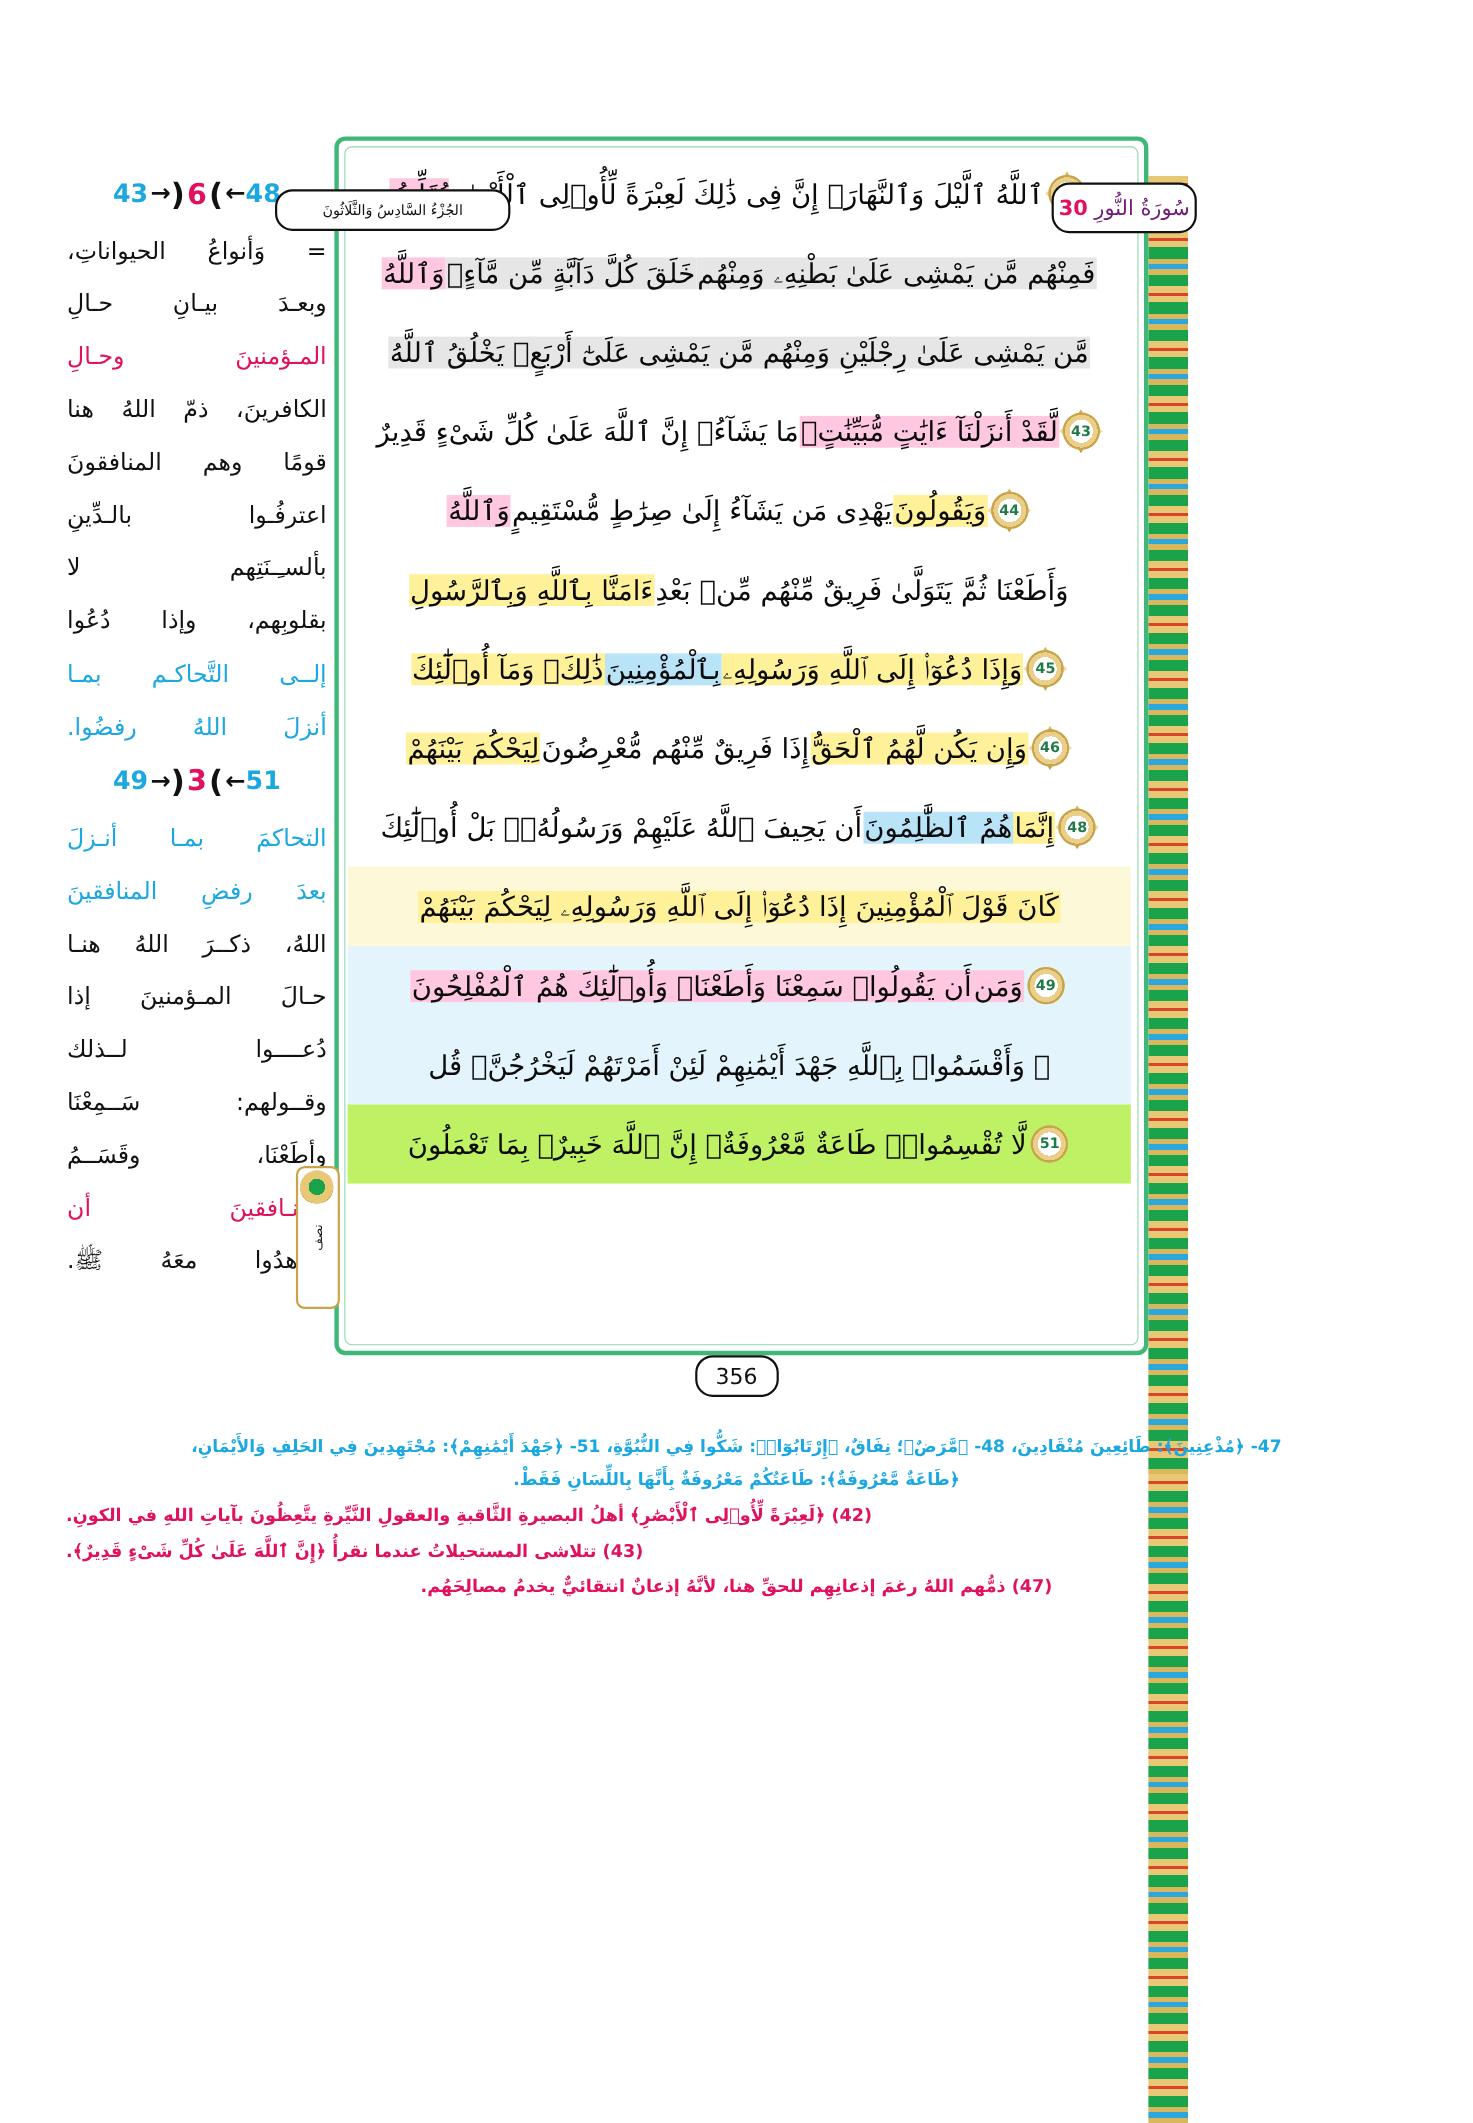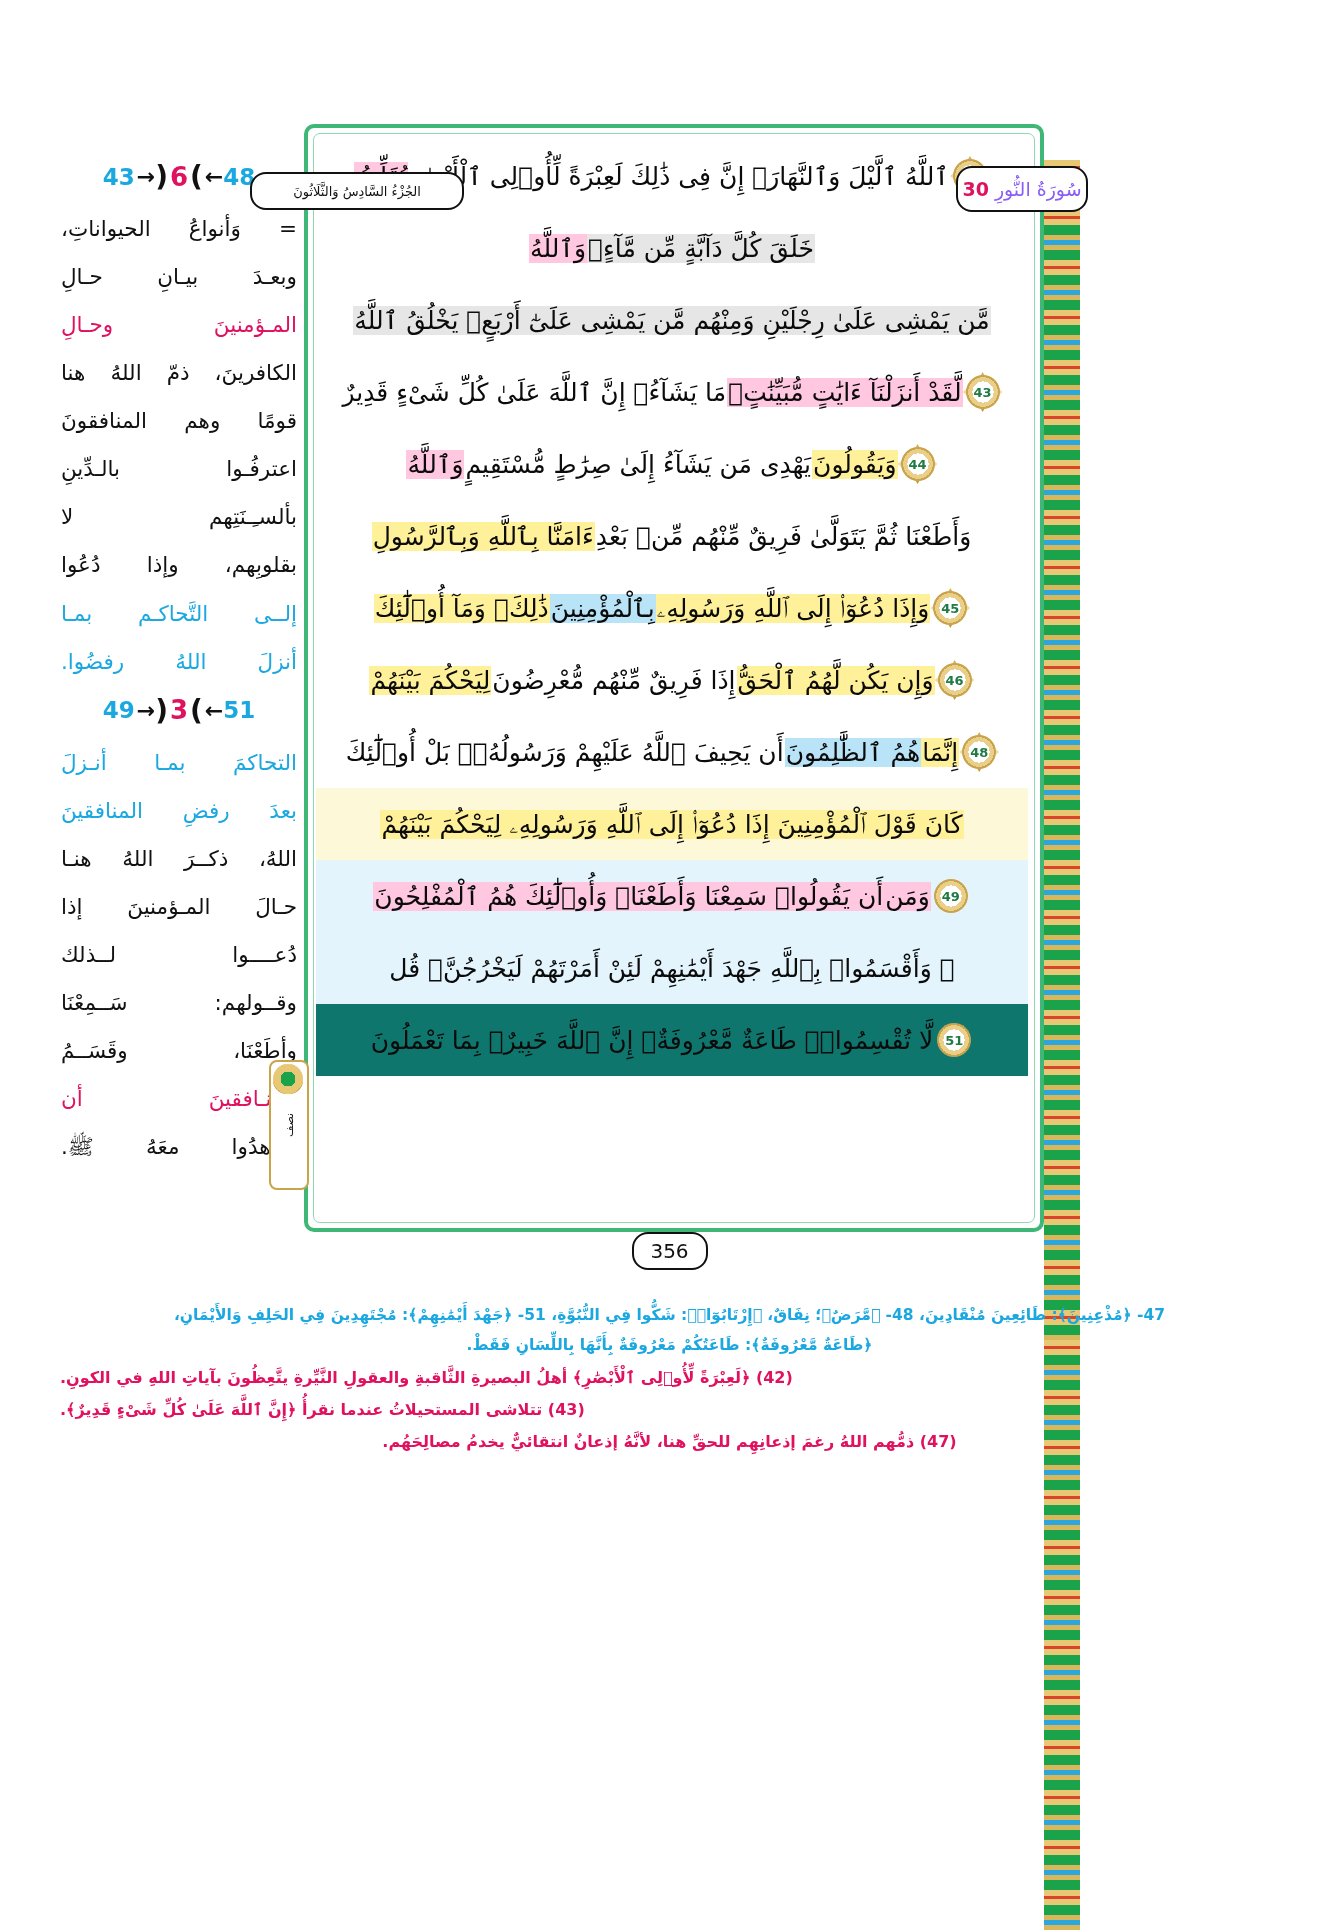--- a/index.html
+++ b/index.html
@@ -53,21 +53,21 @@
   }
 
   
   .cartouche{
     position:absolute;background:#fff;border:2px solid #111;border-radius:16px;
     display:flex;align-items:center;justify-content:center;gap:6px;
     font-family:"DejaVu Sans","Liberation Sans",sans-serif;
     white-space:nowrap;z-index:6;
   }
   #surah-cartouche{right:-8px;top:78px;width:128px;height:42px;}
-  #surah-cartouche .nm{font-size:19px;color:#8b5cf6;}
+  #surah-cartouche .nm{font-size:19px;color:#701a75;}
   #surah-cartouche .num{font-size:19px;color:#e0115f;font-weight:bold;}
   #hizb-cartouche{left:-18px;top:84px;width:210px;height:34px;}
   #hizb-cartouche .nm{font-size:13px;color:#111;}
 
   
   #quran-block{
     position:absolute;left:316px;top:140px;width:712px;height:1080px;
     z-index:3;
   }
   .ayah-line{
@@ -213,20 +213,21 @@
         <div style="display: flex; flex-direction: row-reverse; align-items: center; width: 100%; justify-content: center;">
           <span class="qtext hl-pink">يُقَلِّبُ</span>
           <span class="qtext hl-none">ٱللَّهُ ٱلَّيْلَ وَٱلنَّهَارَۚ إِنَّ فِى ذَٰلِكَ لَعِبْرَةً لِّأُو۟لِى ٱلْأَبْصَٰرِ</span>
           <span class="ayah-no">42</span>
         </div>
       </div>
       <div class="ayah-line" style="height: 72px; background: transparent;">
         <div style="display: flex; flex-direction: row-reverse; align-items: center; width: 100%; justify-content: center;">
           <span class="qtext hl-pink">وَٱللَّهُ</span>
           <span class="qtext hl-grey">خَلَقَ كُلَّ دَآبَّةٍ مِّن مَّآءٍۖ</span>
+          <span class="qtext hl-grey">فَمِنْهُم مَّن يَمْشِى عَلَىٰ بَطْنِهِۦ وَمِنْهُم</span>
         </div>
       </div>
       <div class="ayah-line" style="height: 72px; background: transparent;">
         <div style="display: flex; flex-direction: row-reverse; align-items: center; width: 100%; justify-content: center;">
           <span class="qtext hl-grey">مَّن يَمْشِى عَلَىٰ رِجْلَيْنِ وَمِنْهُم مَّن يَمْشِى عَلَىٰٓ أَرْبَعٍۚ يَخْلُقُ ٱللَّهُ</span>
         </div>
       </div>
       <div class="ayah-line" style="height: 72px; background: transparent;">
         <div style="display: flex; flex-direction: row-reverse; align-items: center; width: 100%; justify-content: center;">
           <span class="qtext hl-none">مَا يَشَآءُۚ إِنَّ ٱللَّهَ عَلَىٰ كُلِّ شَىْءٍ قَدِيرٌ</span>
@@ -282,21 +283,21 @@
           <span class="qtext hl-pink">أَن يَقُولُوا۟ سَمِعْنَا وَأَطَعْنَاۚ وَأُو۟لَٰٓئِكَ هُمُ ٱلْمُفْلِحُونَ</span>
           <span class="qtext hl-pink">وَمَن</span>
           <span class="ayah-no">49</span>
         </div>
       </div>
       <div class="ayah-line" style="height: 72px; background: rgb(227, 244, 252);">
         <div style="display: flex; flex-direction: row-reverse; align-items: center; width: 100%; justify-content: center;">
           <span class="qtext hl-none">۞ وَأَقْسَمُوا۟ بِٱللَّهِ جَهْدَ أَيْمَٰنِهِمْ لَئِنْ أَمَرْتَهُمْ لَيَخْرُجُنَّۖ قُل</span>
         </div>
       </div>
-      <div class="ayah-line" style="height: 72px; background: #0f766e;">
+      <div class="ayah-line" style="height: 72px; background: #bef264;">
         <div style="display: flex; flex-direction: row-reverse; align-items: center; width: 100%; justify-content: center;">
           <span class="qtext hl-none">لَّا تُقْسِمُوا۟ۖ طَاعَةٌ مَّعْرُوفَةٌۚ إِنَّ ٱللَّهَ خَبِيرٌۢ بِمَا تَعْمَلُونَ</span>
           <span class="ayah-no">51</span>
         </div>
       </div>
     </div>
 
   <div id="sidebar">
       <div class="sb-range">
         <span class="from">43</span>

